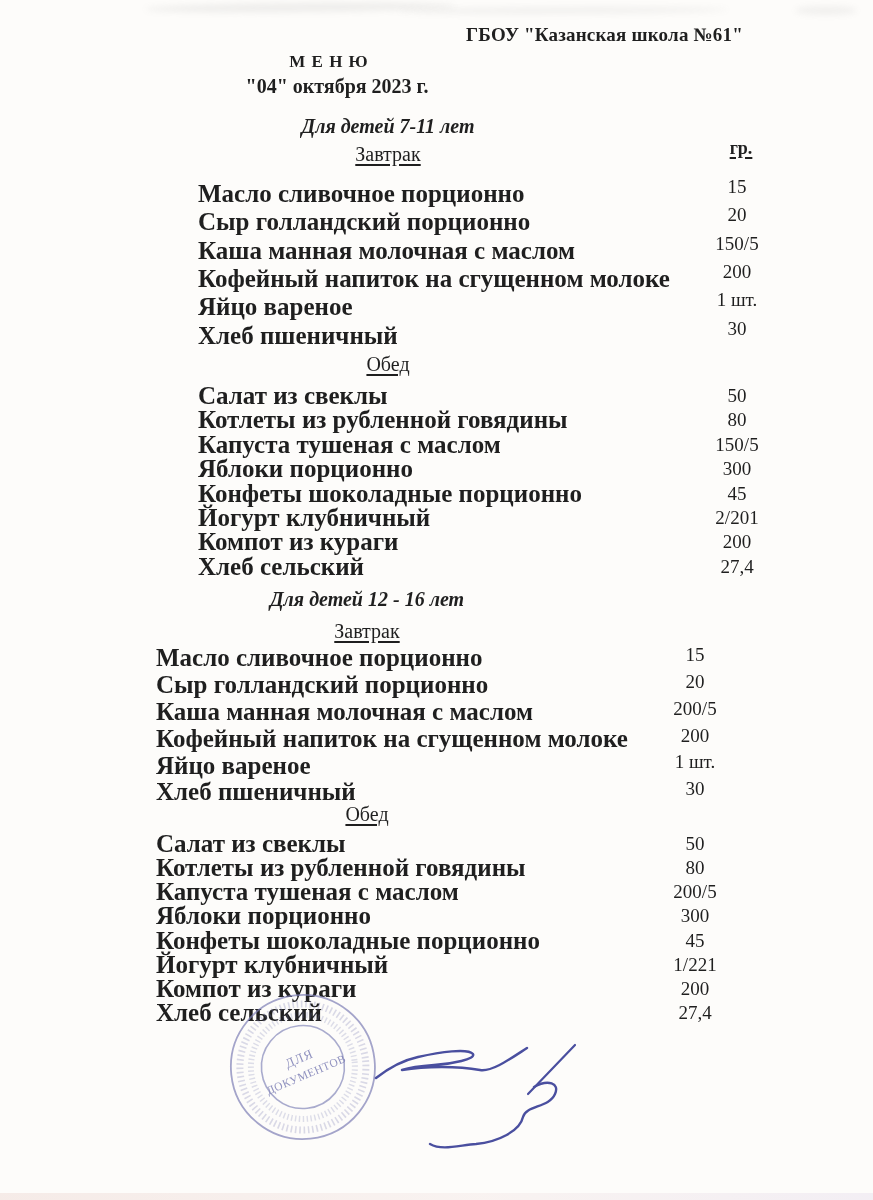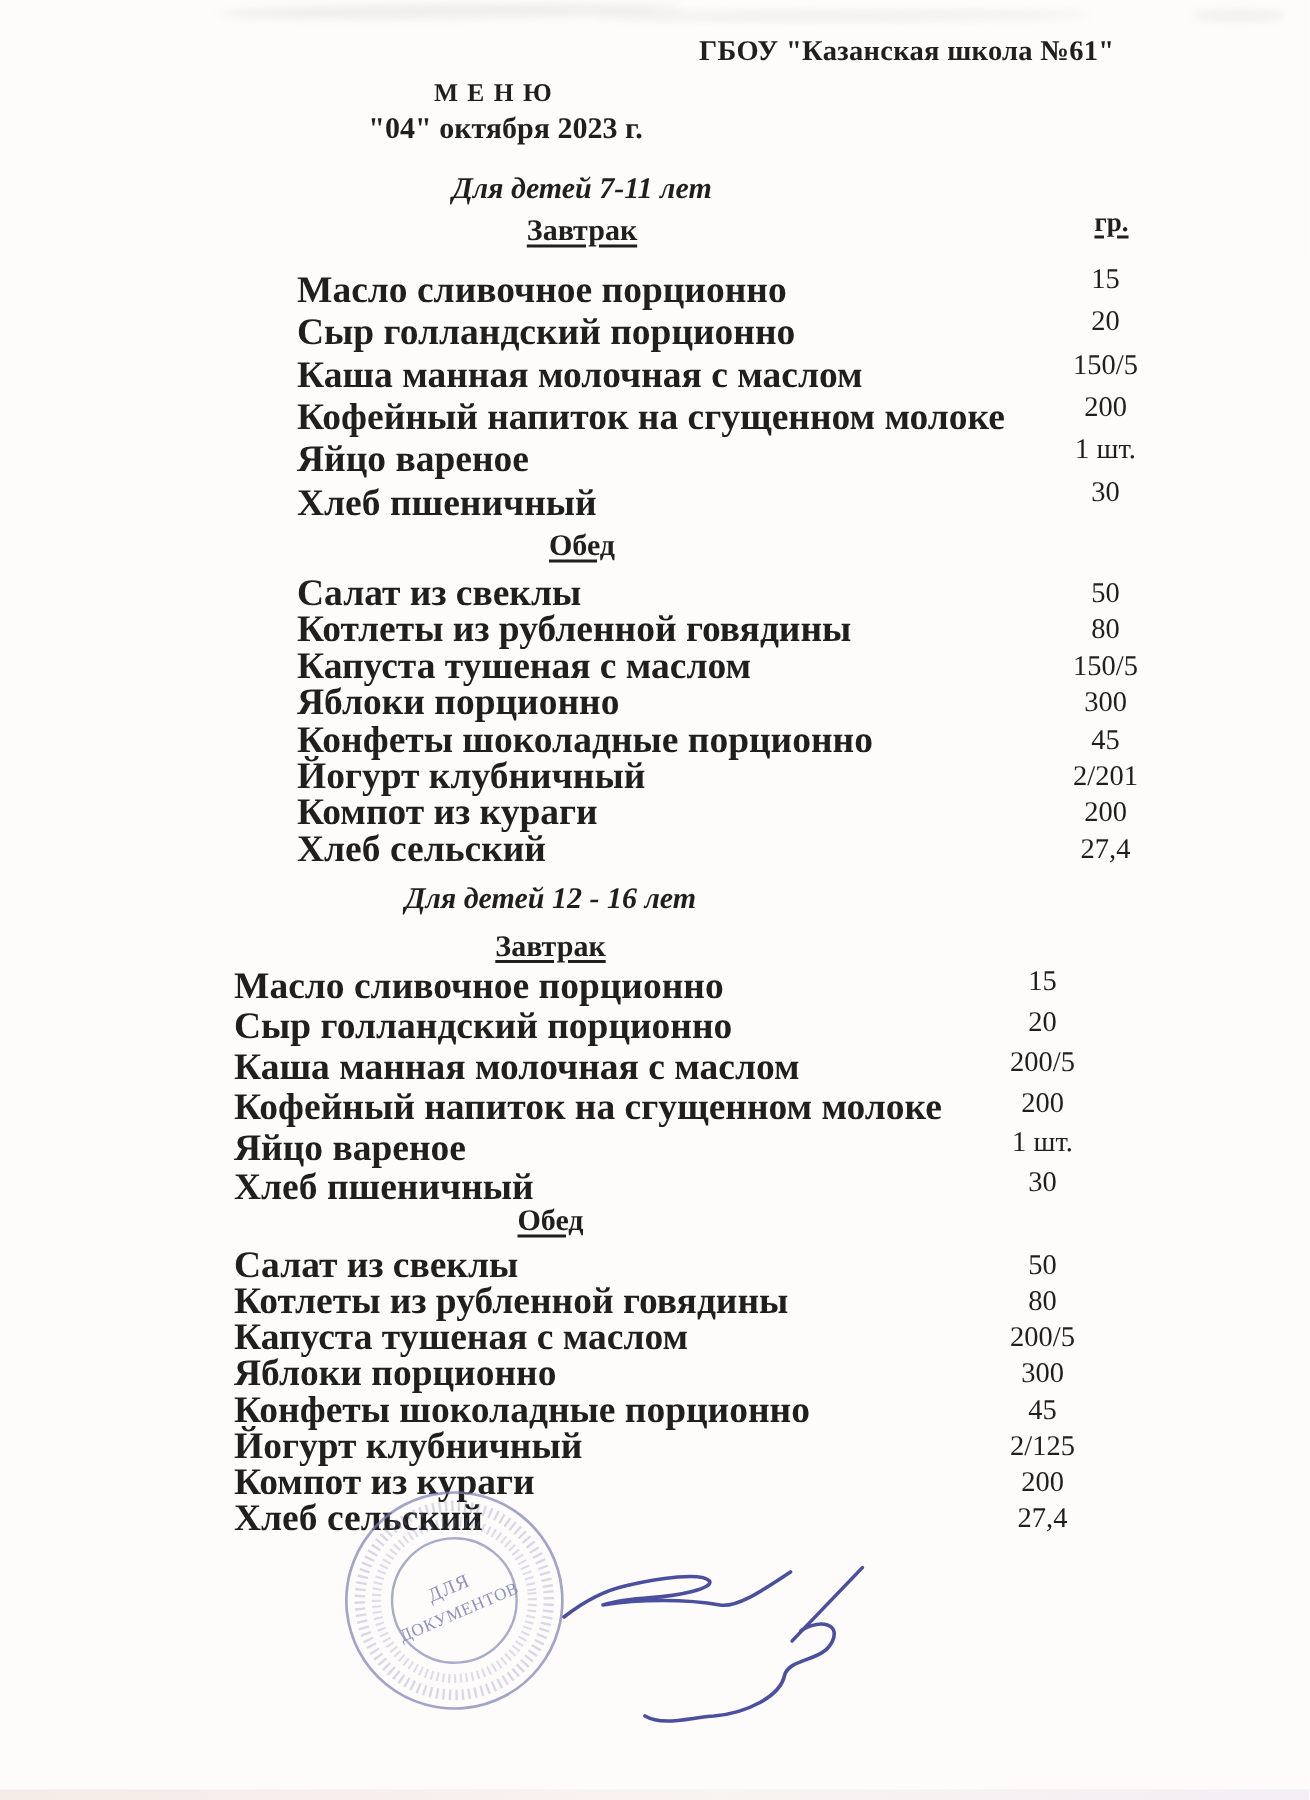--- a/index.html
+++ b/index.html
@@ -26,21 +26,21 @@
   }
   
   .doc{position:absolute;top:0;left:0;width:746px;}
   .menu-title{margin-top:52px;text-align:center;font-weight:bold;font-size:17px;line-height:20px;
     letter-spacing:1px;transform:translateX(-44px);}
   .menu-date{margin-top:2px;text-align:center;font-weight:bold;font-size:20px;line-height:24px;
     transform:translateX(-36px);}
   .audience{ text-align:center;font-weight:bold;font-style:italic;font-size:20px;line-height:24px;
     transform:translateX(-6px);}
   .meal-head{position:relative;text-align:center;font-size:20px;line-height:24px;}
-  .meal-name{font-weight:bold;text-decoration:underline;text-underline-offset:3px;
+  .meal-name{font-weight:normal;text-decoration:underline;text-underline-offset:3px;
     text-decoration-thickness:2px;display:inline-block;transform:translateX(-6px);}
   .gr-head{position:absolute;left:634px;top:0;width:130px;text-align:center;
     font-weight:bold;font-size:18px;text-decoration:underline;text-underline-offset:3px;
     text-decoration-thickness:2px;transform:translateY(-6px);}
   .rows{width:873px;}
   .row{position:relative;display:flex;align-items:center;}
   .dish{padding-left:156px;font-size:25px;white-space:nowrap;font-weight:bold;}
   .amount{position:absolute;left:630px;top:0;bottom:0;width:130px;
     display:flex;align-items:center;justify-content:center;font-size:19px;}
   
@@ -246,21 +246,21 @@
     <span class="amount">300</span>
   </div>
 
   <div class="row">
     <span class="dish">Конфеты шоколадные порционно</span>
     <span class="amount">45</span>
   </div>
 
   <div class="row">
     <span class="dish">Йогурт клубничный</span>
-    <span class="amount">2/125</span>
+    <span class="amount">1/221</span>
   </div>
 
   <div class="row">
     <span class="dish">Компот из кураги</span>
     <span class="amount">200</span>
   </div>
 
   <div class="row">
     <span class="dish">Хлеб сельский</span>
     <span class="amount">27,4</span>

